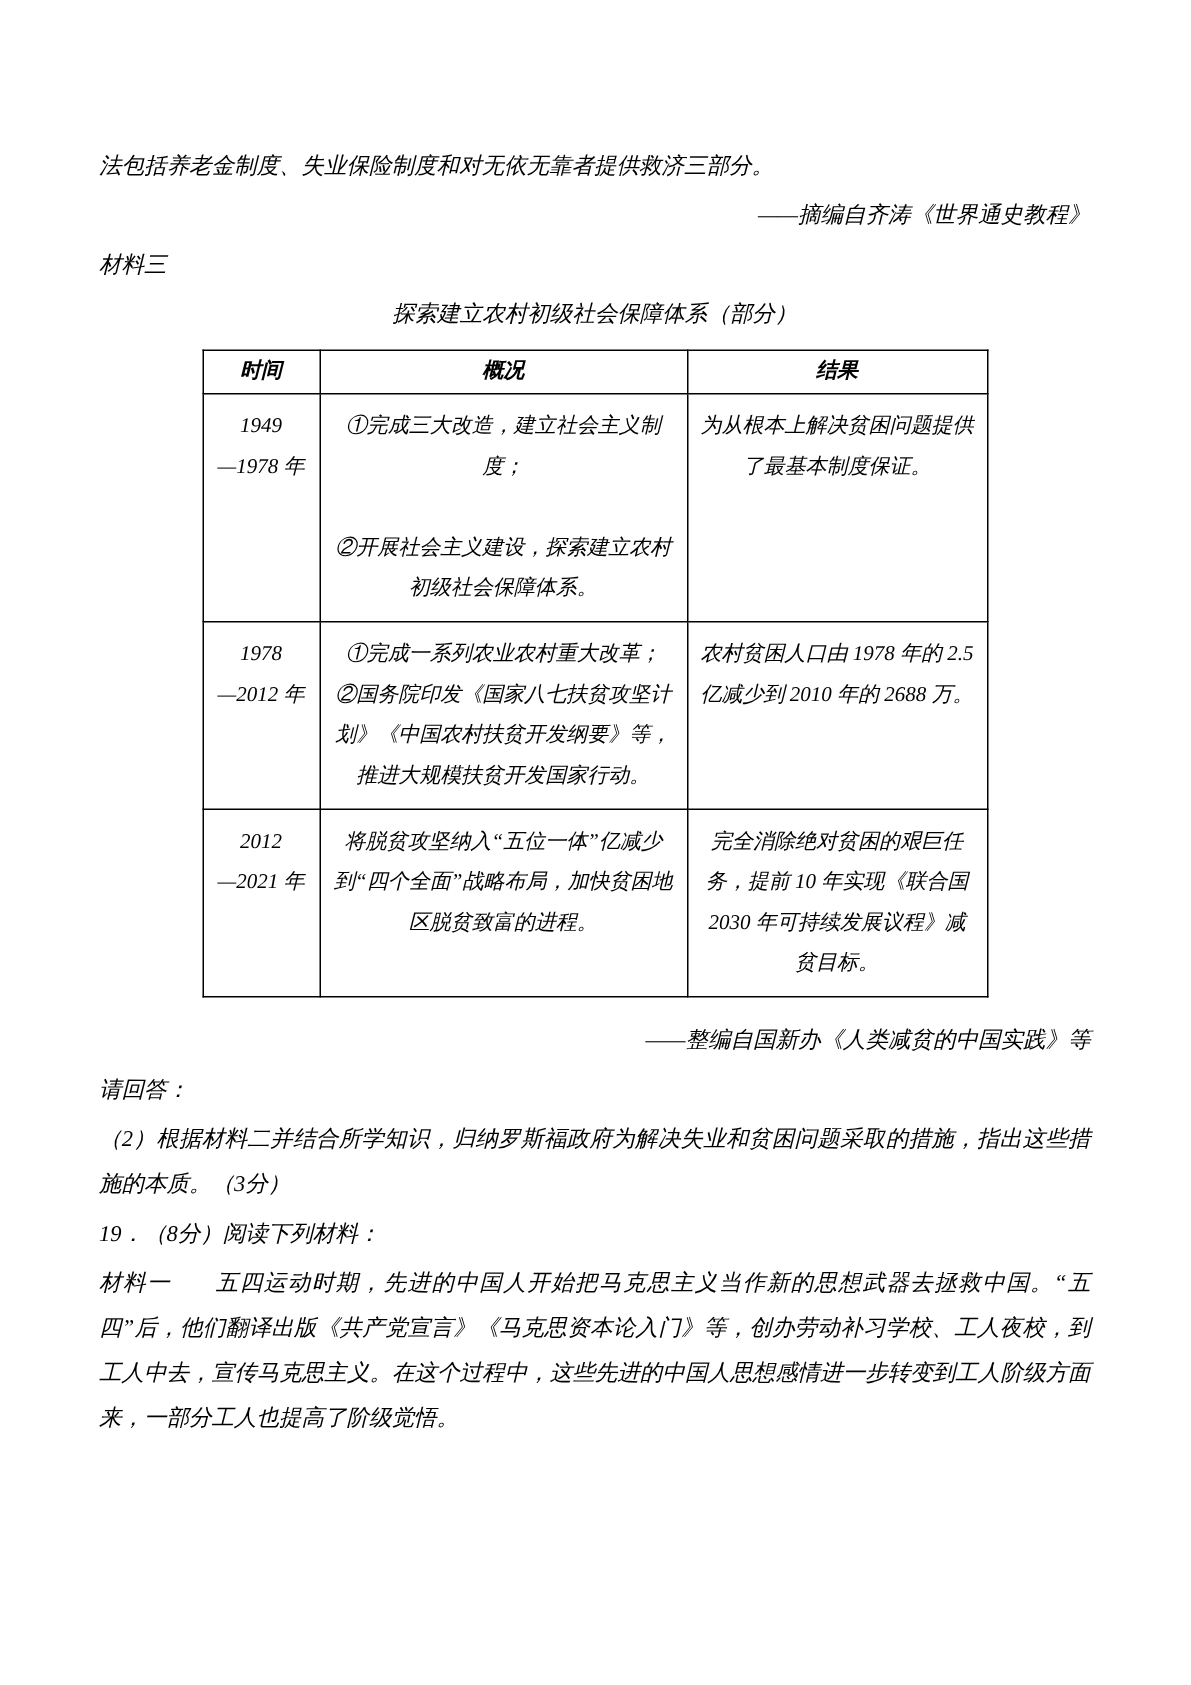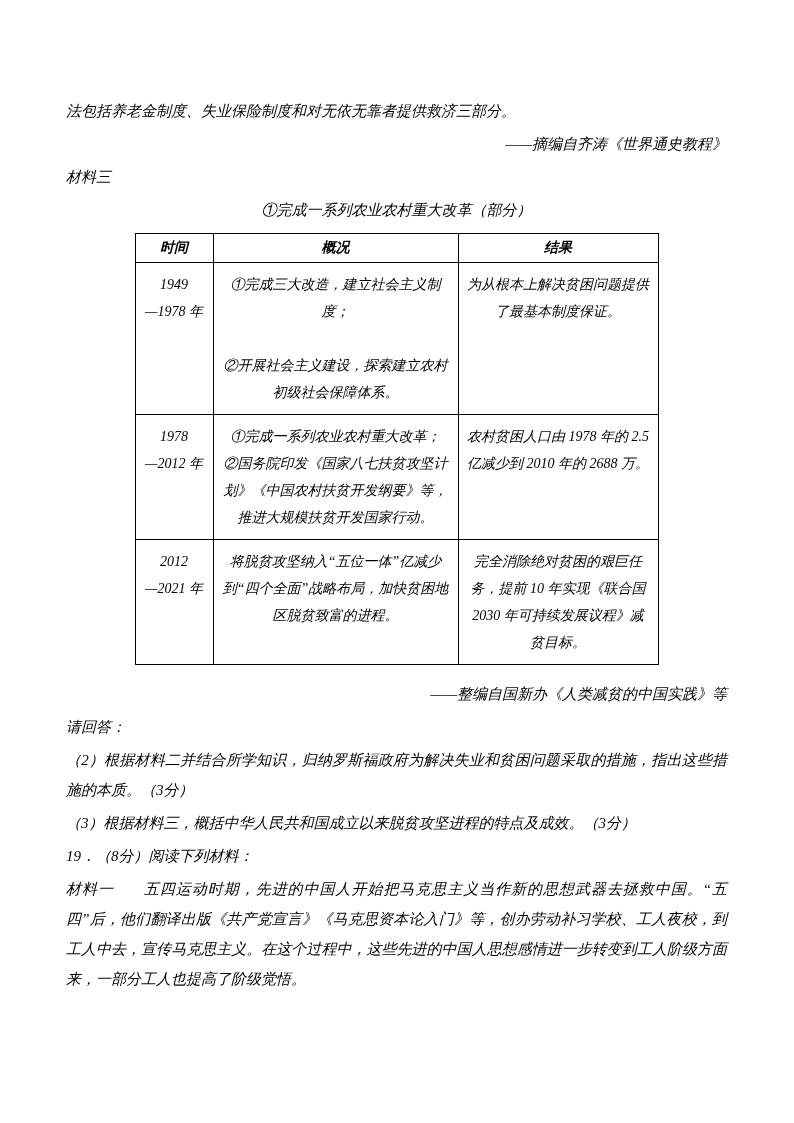--- a/index.html
+++ b/index.html
@@ -60,21 +60,21 @@
 <body>
 
 <div class="page">
 
   <p class="body-text">法包括养老金制度、失业保险制度和对无依无靠者提供救济三部分。</p>
 
   <p class="source">——摘编自齐涛《世界通史教程》</p>
 
   <p class="material-label">材料三</p>
 
-  <p class="table-title">①完成一系列农业农村重大改革（部分）</p>
+  <p class="table-title">探索建立农村初级社会保障体系（部分）</p>
 
   <table class="timeline">
     <colgroup>
       <col style="width:78px">
       <col style="width:245px">
       <col style="width:200px">
     </colgroup>
     <thead>
       <tr>
         <th>时间</th>
@@ -107,19 +107,18 @@
     </tbody>
   </table>
 
   <p class="source">——整编自国新办《人类减贫的中国实践》等</p>
 
   <p class="body-text">请回答：</p>
 
 
   <p class="question">（2）根据材料二并结合所学知识，归纳罗斯福政府为解决失业和贫困问题采取的措施，指出这些措施的本质。（3分）</p>
 
-  <p class="question">（3）根据材料三，概括中华人民共和国成立以来脱贫攻坚进程的特点及成效。（3分）</p>
 
   <p class="body-text">19．（8分）阅读下列材料：</p>
 
   <p class="material-para"><span class="material-one-label">材料一</span><span>五四运动时期，先进的中国人开始把马克思主义当作新的思想武器去拯救中国。“五四”后，他们翻译出版《共产党宣言》《马克思资本论入门》等，创办劳动补习学校、工人夜校，到工人中去，宣传马克思主义。在这个过程中，这些先进的中国人思想感情进一步转变到工人阶级方面来，一部分工人也提高了阶级觉悟。</span></p>
 
 </div>
 
 </body></html>

